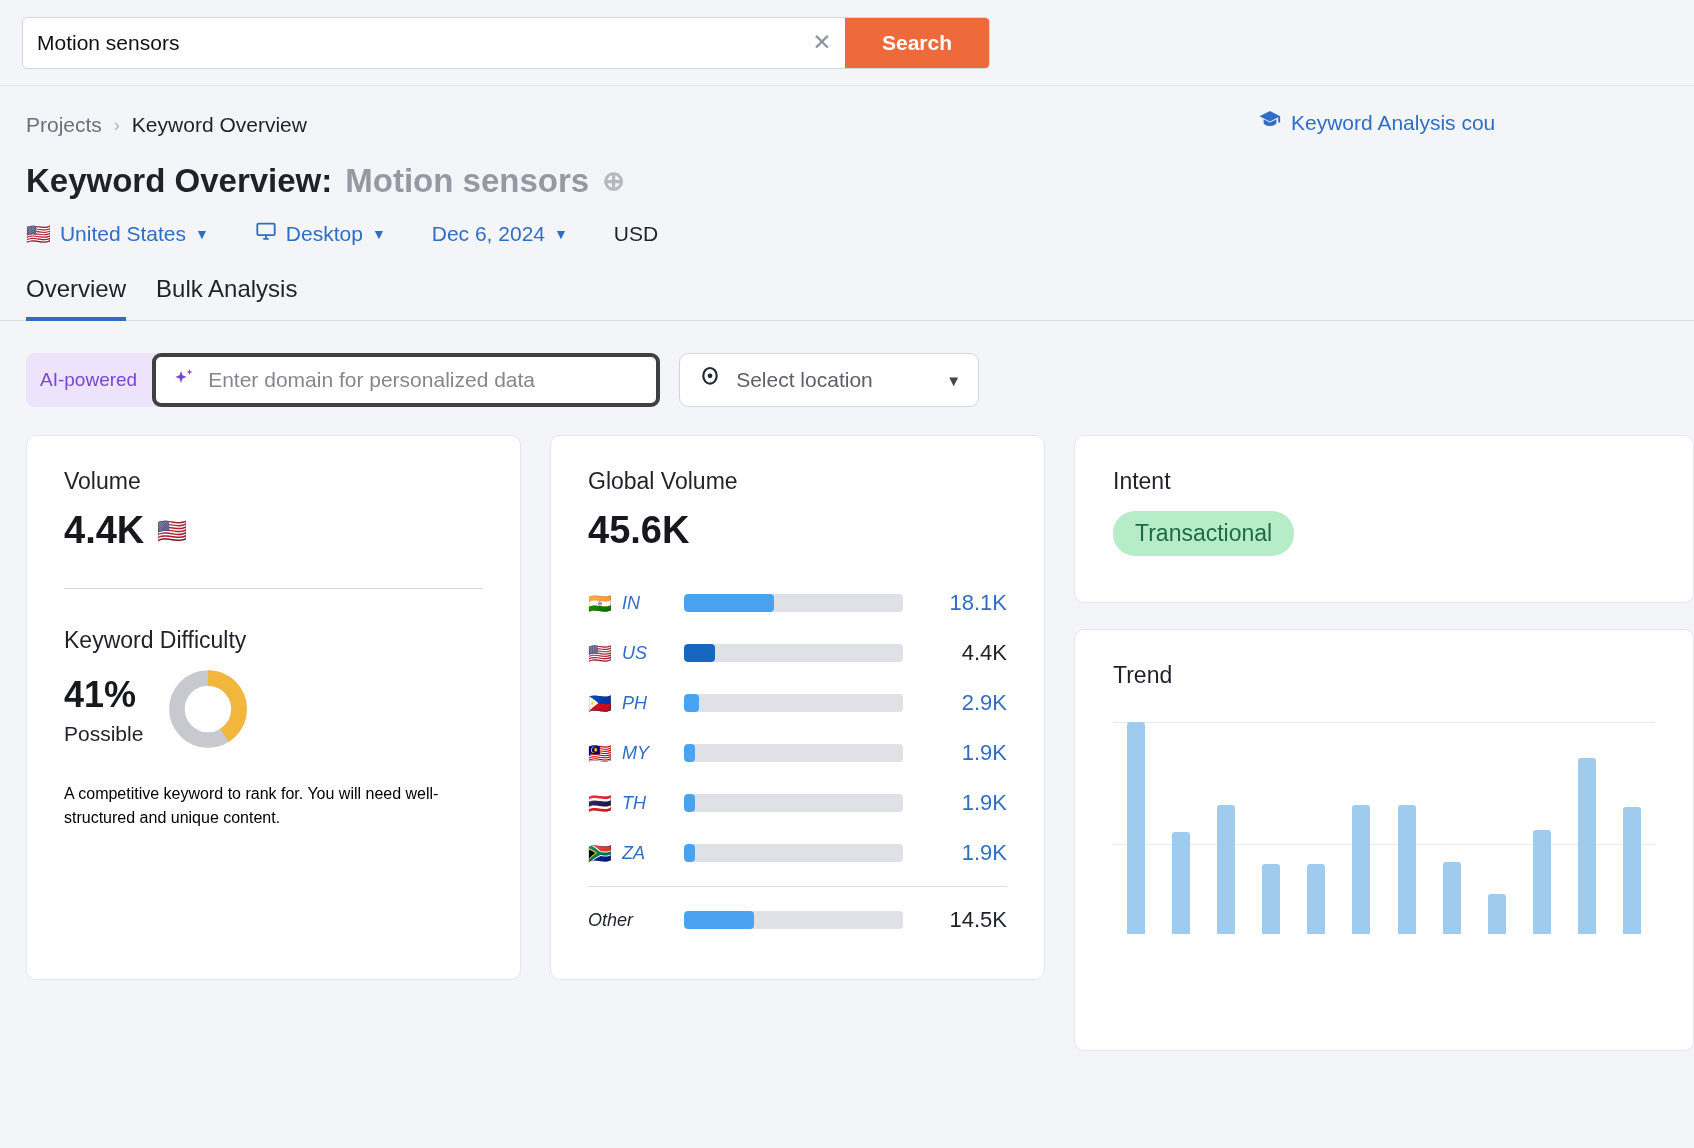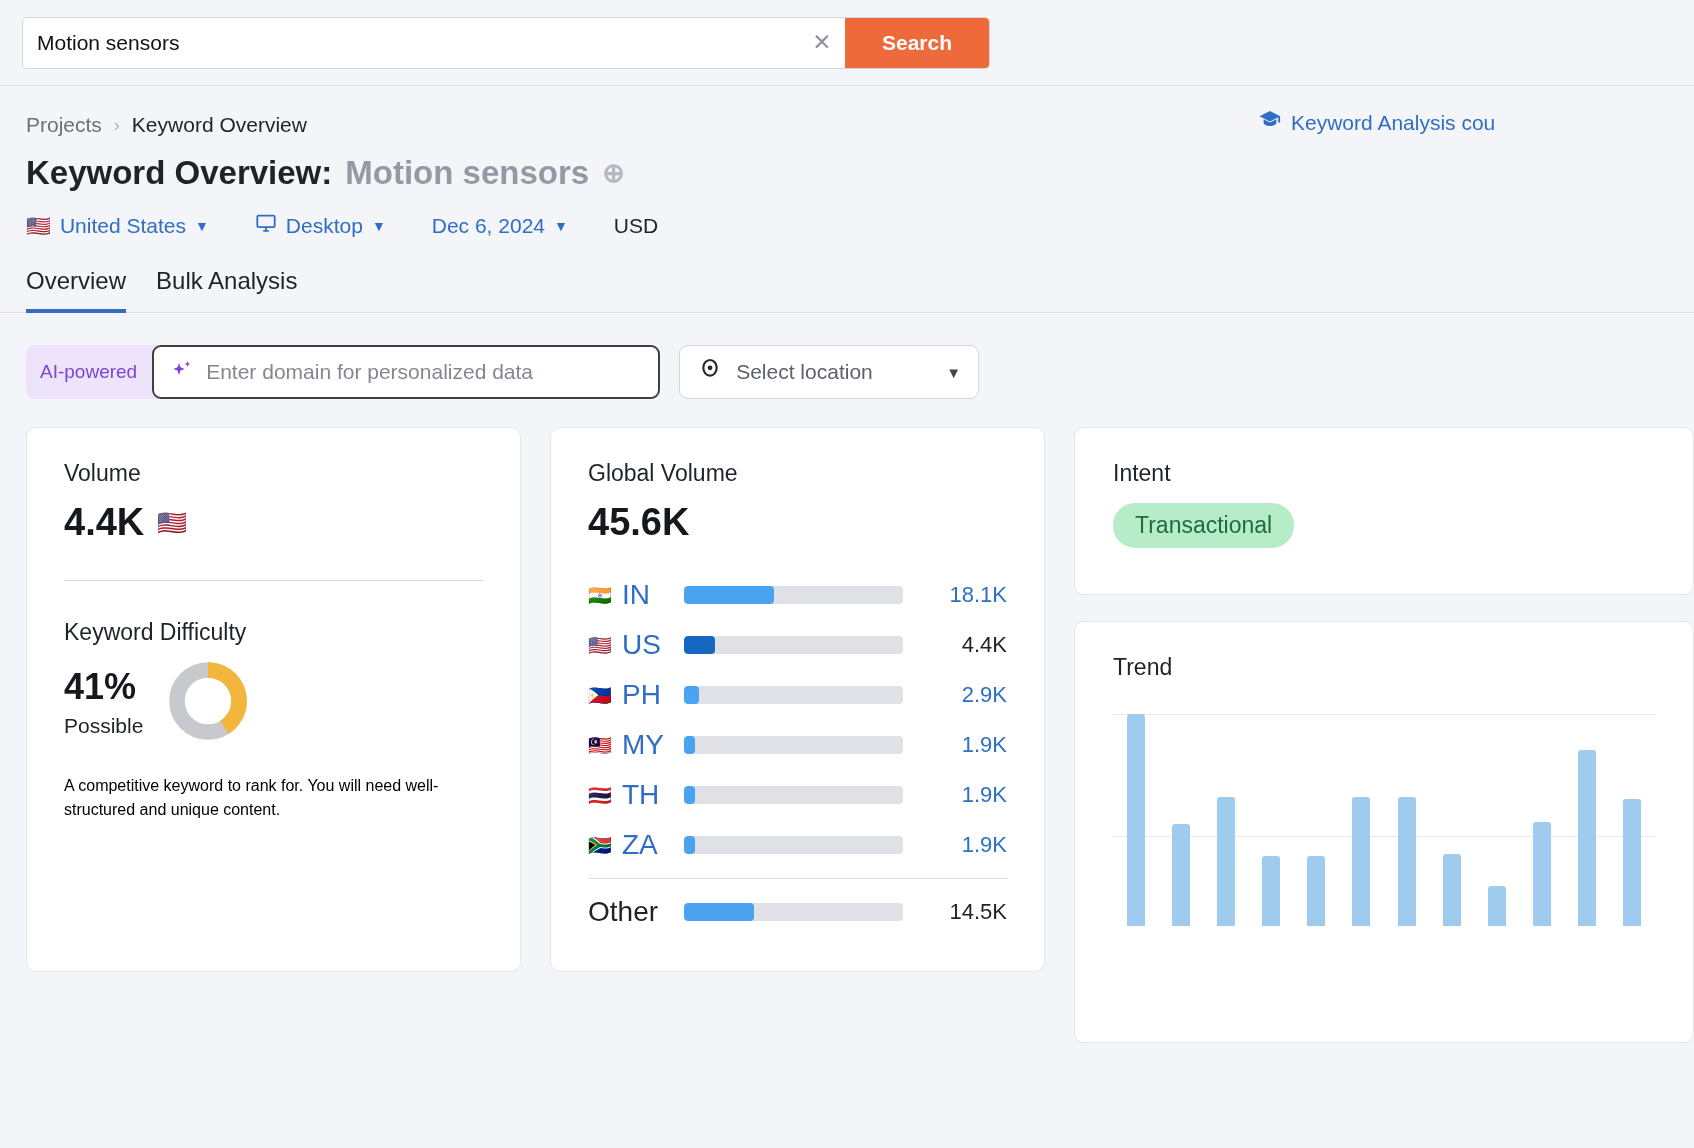--- a/index.html
+++ b/index.html
@@ -51,21 +51,21 @@
   .crumb-sep { color: #aeb2ba; font-size: 18px; }
   .crumb-current { color: #1f2229; text-align: right; }
 
   .course-link {
     position: absolute; top: 22px; left: 1258px;
     display: flex; align-items: center; gap: 9px;
     color: #2f6ec4; font-size: 21px; white-space: nowrap; cursor: pointer;
   }
 
   .page-title {
-    margin-top: 14px;
+    margin-top: 22px;
     display: flex; align-items: center; gap: 13px;
     font-size: 33px; font-weight: bold; color: #1f2229;
   }
   .title-kw { color: #9499a3; font-weight: bold; }
   .add-icon { color: #b4b8c0; font-size: 27px; cursor: pointer; line-height: 1; }
 
   .meta-row {
     margin-top: 20px;
     display: flex; align-items: center; gap: 0; font-size: 21px;
   }
@@ -94,21 +94,21 @@
   
   .ai-row { margin: 32px 0 0 26px; display: flex; align-items: center; gap: 19px; }
   .ai-group {
     display: flex; align-items: center;
     background: #ede3fb; border-radius: 9px; height: 54px;
   }
   .ai-badge { font-size: 19px; color: #7a45d4; padding: 0 15px 0 14px; white-space: nowrap; }
   .ai-input-box {
     display: flex; align-items: center; gap: 12px;
     height: 54px; width: 508px;
-    background: #fff; border: 2px solid #404040; border-radius: 9px;
+    background: #fff; border: 4px solid #404040; border-radius: 9px;
     padding: 0 16px;
   }
   .ai-input {
     border: none; outline: none; flex: 1; font-size: 21px;
     color: #1f2229; background: transparent;
     font-family: "Liberation Sans", sans-serif;
   }
   .ai-input::placeholder { color: #83888f; }
   .loc-box {
     display: flex; align-items: center; gap: 13px;
@@ -143,21 +143,21 @@
   .kd-row { display: flex; align-items: center; gap: 24px; margin-top: 14px; }
   .kd-left { display: flex; flex-direction: column; }
   .kd-pct { font-size: 36px; font-weight: bold; color: #16181d; line-height: 1.05; }
   .kd-status { font-size: 21px; color: #1f2229; margin-top: 8px; }
   .kd-desc { font-size: 16px; color: #000000; line-height: 1.48; margin-top: 28px; }
 
   
   .cc-list { margin-top: 26px; }
   .cc-row { display: flex; align-items: center; height: 50px; }
   .cc-flag { width: 34px; font-size: 19px; }
-  .cc-code { width: 62px; font-size: 28px; color: #2f6ec4; cursor: pointer; }
+  .cc-code { width: 62px; font-size: 18px; color: #2f6ec4; cursor: pointer; font-style: italic; }
   .cc-track { flex: 1; height: 18px; background: #dfe1e6; border-radius: 4px; overflow: hidden; }
   .cc-fill { height: 100%; background: #4aa3f0; border-radius: 4px; }
   .cc-fill.self { background: #1667bf; }
   .cc-val { width: 104px; text-align: right; font-size: 22px; color: #2f6ec4; cursor: pointer; }
   .cc-val.plain { color: #1f2229; cursor: default; }
   .cc-sep { height: 1px; background: #dcdee3; margin: 8px 0 0 0; }
   .cc-row.other .cc-code { width: 96px; color: #1f2229; }
   .cc-row.other { margin-top: 8px; }
 
   

